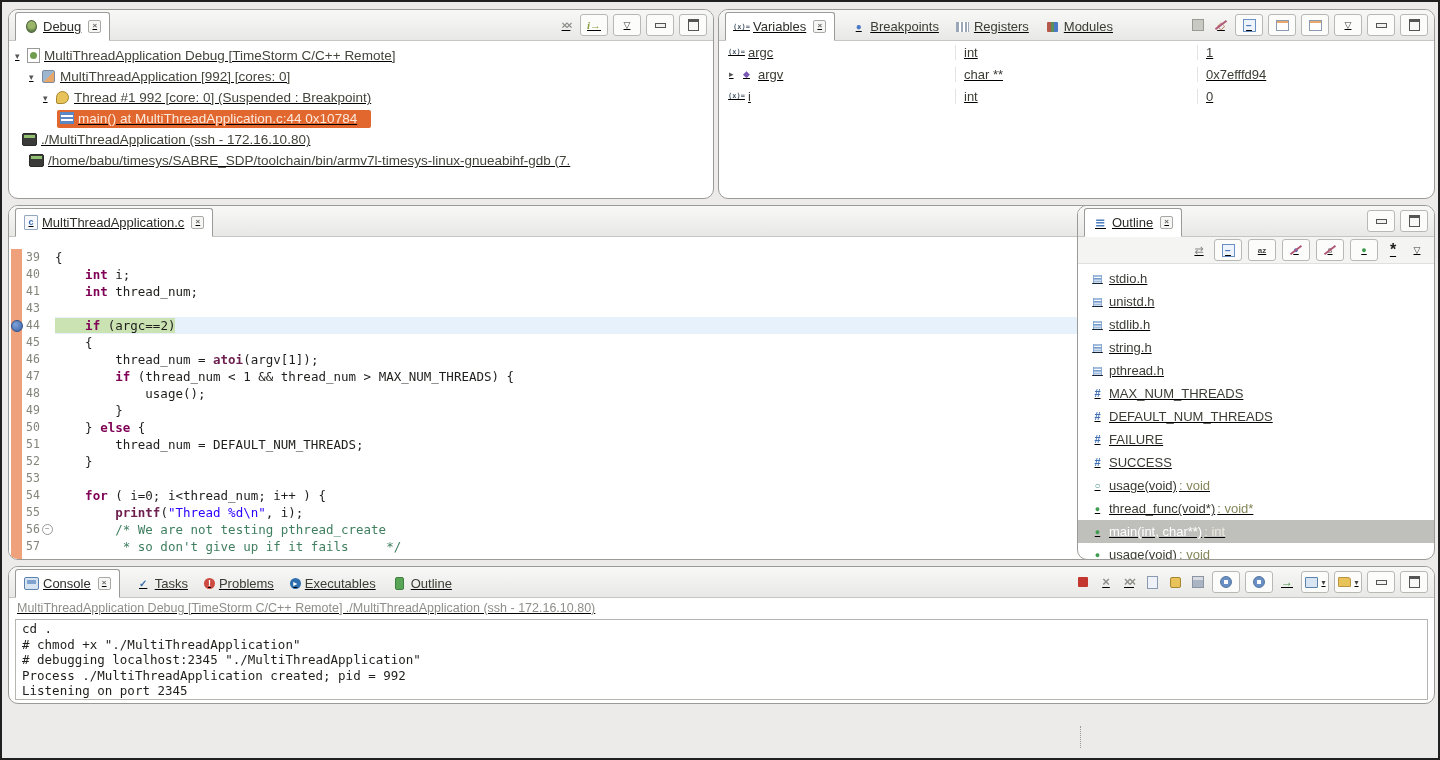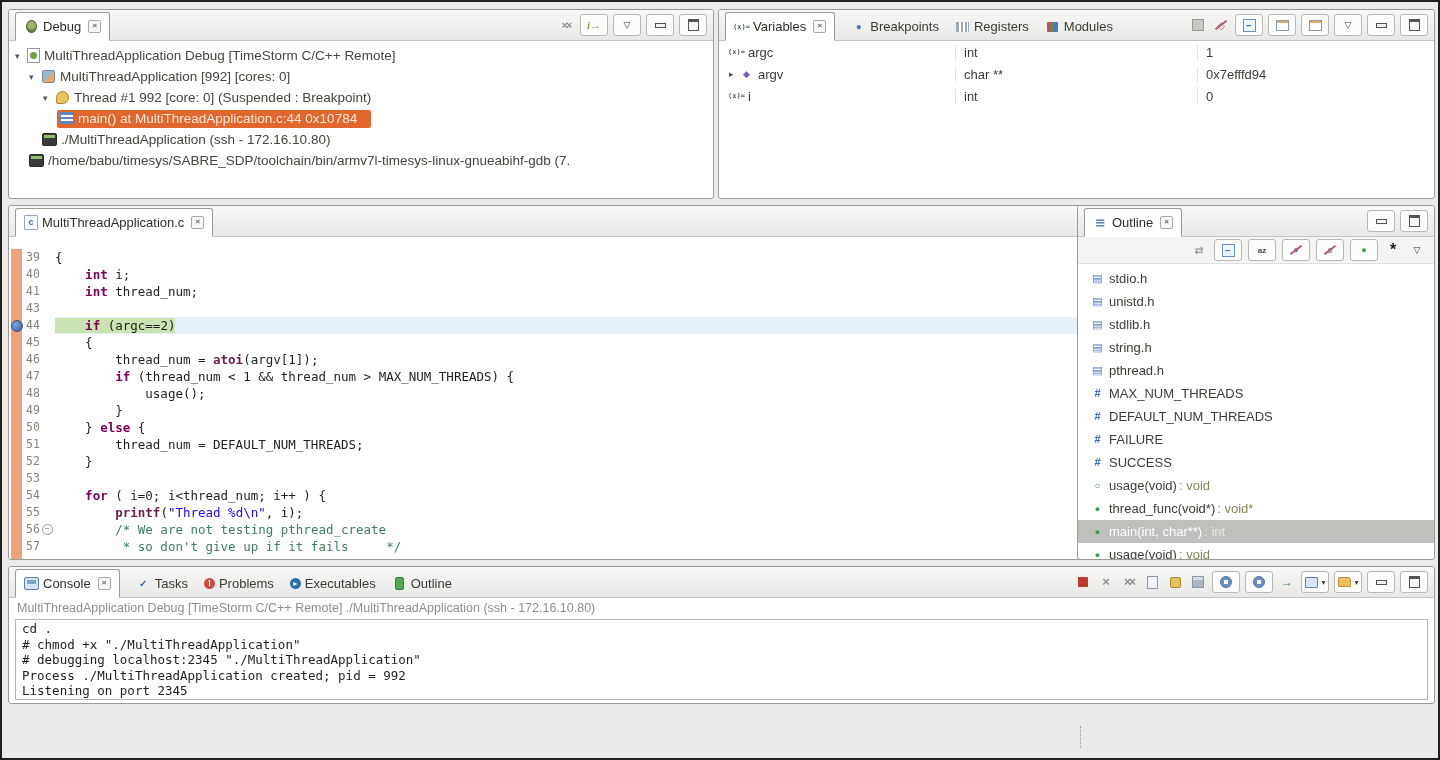--- a/index.html
+++ b/index.html
@@ -1,18 +1,18 @@
 <!DOCTYPE html>
 <html><head>
 <meta charset="utf-8">
 <style>
   html,body{margin:0;padding:0;width:1440px;height:760px;overflow:hidden;
     font-family:"Liberation Sans",sans-serif;background:#fff;}
   .frame{position:absolute;inset:0;border:2px solid #202020;background:#ecebe9;box-sizing:border-box;}
-  .panel{position:absolute;border:1px solid #9a9a97;border-radius:3px;background:#fff;overflow:hidden;box-sizing:border-box;}
+  .panel{position:absolute;border:1px solid #9a9a97;border-radius:10px;background:#fff;overflow:hidden;box-sizing:border-box;text-decoration:underline;}
   #debug-panel{left:6px;top:7px;width:706px;height:190px;}
   #vars-panel{left:716px;top:7px;width:717px;height:190px;}
   #editor-panel{left:6px;top:203px;width:1150px;height:355px;}
   #outline-panel{left:1075px;top:203px;width:358px;height:355px;}
   #console-panel{left:6px;top:564px;width:1427px;height:138px;}
 
   .panel-header{height:31px;background:linear-gradient(#f8f8f7,#e8e8e6);border-bottom:1px solid #c6c6c3;
     display:flex;align-items:flex-end;padding:0 6px;box-sizing:border-box;position:relative;}
   .tab-active{height:27px;margin-bottom:-1px;background:#fff;border:1px solid #9a9a97;border-bottom:1px solid #fff;
     border-radius:3px 3px 0 0;display:flex;align-items:center;padding:0 8px;font-size:13px;color:#2e2e28;white-space:nowrap;}
@@ -188,21 +188,21 @@
             <span class="i ic-thread"></span>
             <span class="tlabel">Thread #1 992 [core: 0] (Suspended : Breakpoint)</span>
           </span>
         </div>
         <div class="trow" style="padding-left: 48px;">
           <span class="trow-inner trow-sel">
             <span class="i ic-stack"></span>
             <span class="tlabel">main() at MultiThreadApplication.c:44 0x10784</span>
           </span>
         </div>
-        <div class="trow" style="padding-left: 33px;">
+        <div class="trow" style="padding-left: 13px;">
           <span class="trow-inner">
             <span class="i ic-terminal"></span>
             <span class="tlabel">./MultiThreadApplication (ssh - 172.16.10.80)</span>
           </span>
         </div>
         <div class="trow" style="padding-left: 20px;">
           <span class="trow-inner">
             <span class="i ic-terminal"></span>
             <span class="tlabel">/home/babu/timesys/SABRE_SDP/toolchain/bin/armv7l-timesys-linux-gnueabihf-gdb (7.</span>
           </span>

